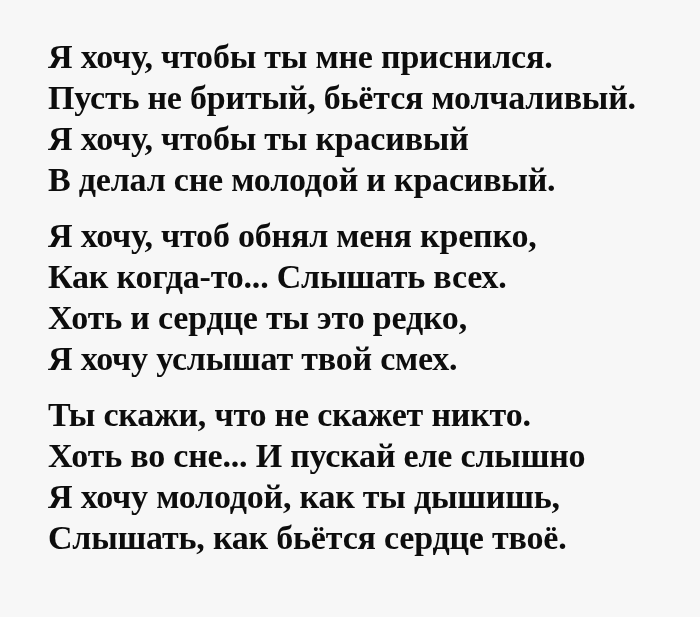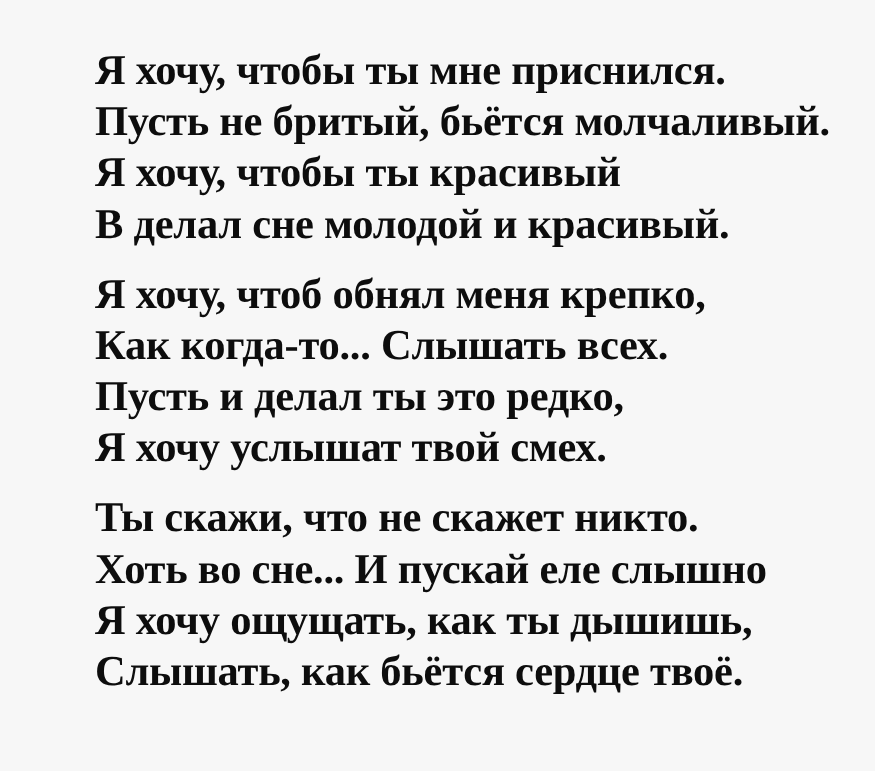--- a/index.html
+++ b/index.html
@@ -11,21 +11,21 @@
     width: 700px;
     height: 617px;
     background: #f7f7f7;
     overflow: hidden;
     font-family: "Liberation Serif", "DejaVu Serif", serif;
   }
   .poem-page {
     box-sizing: border-box;
     width: 700px;
     height: 540px;
-    padding: 36px 24px 0 76px;
+    padding: 36px 24px 0 48px;
   }
   .poem-stanza {
     margin: 0 0 15px 0;
   }
   .poem-line {
     margin: 0;
     font-size: 34px;
     line-height: 41px;
     font-weight: bold;
     color: #0d0d0d;
@@ -41,24 +41,24 @@
   <div class="poem-stanza">
     <p class="poem-line">Я хочу, чтобы ты мне приснился.</p>
     <p class="poem-line">Пусть не бритый, бьётся молчаливый.</p>
     <p class="poem-line">Я хочу, чтобы ты красивый</p>
     <p class="poem-line">В делал сне молодой и красивый.</p>
   </div>
 
   <div class="poem-stanza">
     <p class="poem-line">Я хочу, чтоб обнял меня крепко,</p>
     <p class="poem-line">Как когда-то... Слышать всех.</p>
-    <p class="poem-line">Пусть и делал ты это редко,</p>
+    <p class="poem-line">Хоть и сердце ты это редко,</p>
     <p class="poem-line">Я хочу услышат твой смех.</p>
   </div>
 
   <div class="poem-stanza">
     <p class="poem-line">Ты скажи, что не скажет никто.</p>
     <p class="poem-line">Хоть во сне... И пускай еле слышно</p>
-    <p class="poem-line">Я хочу ощущать, как ты дышишь,</p>
+    <p class="poem-line">Я хочу молодой, как ты дышишь,</p>
     <p class="poem-line">Слышать, как бьётся сердце твоё.</p>
   </div>
 
 </div>
 
 </body></html>

